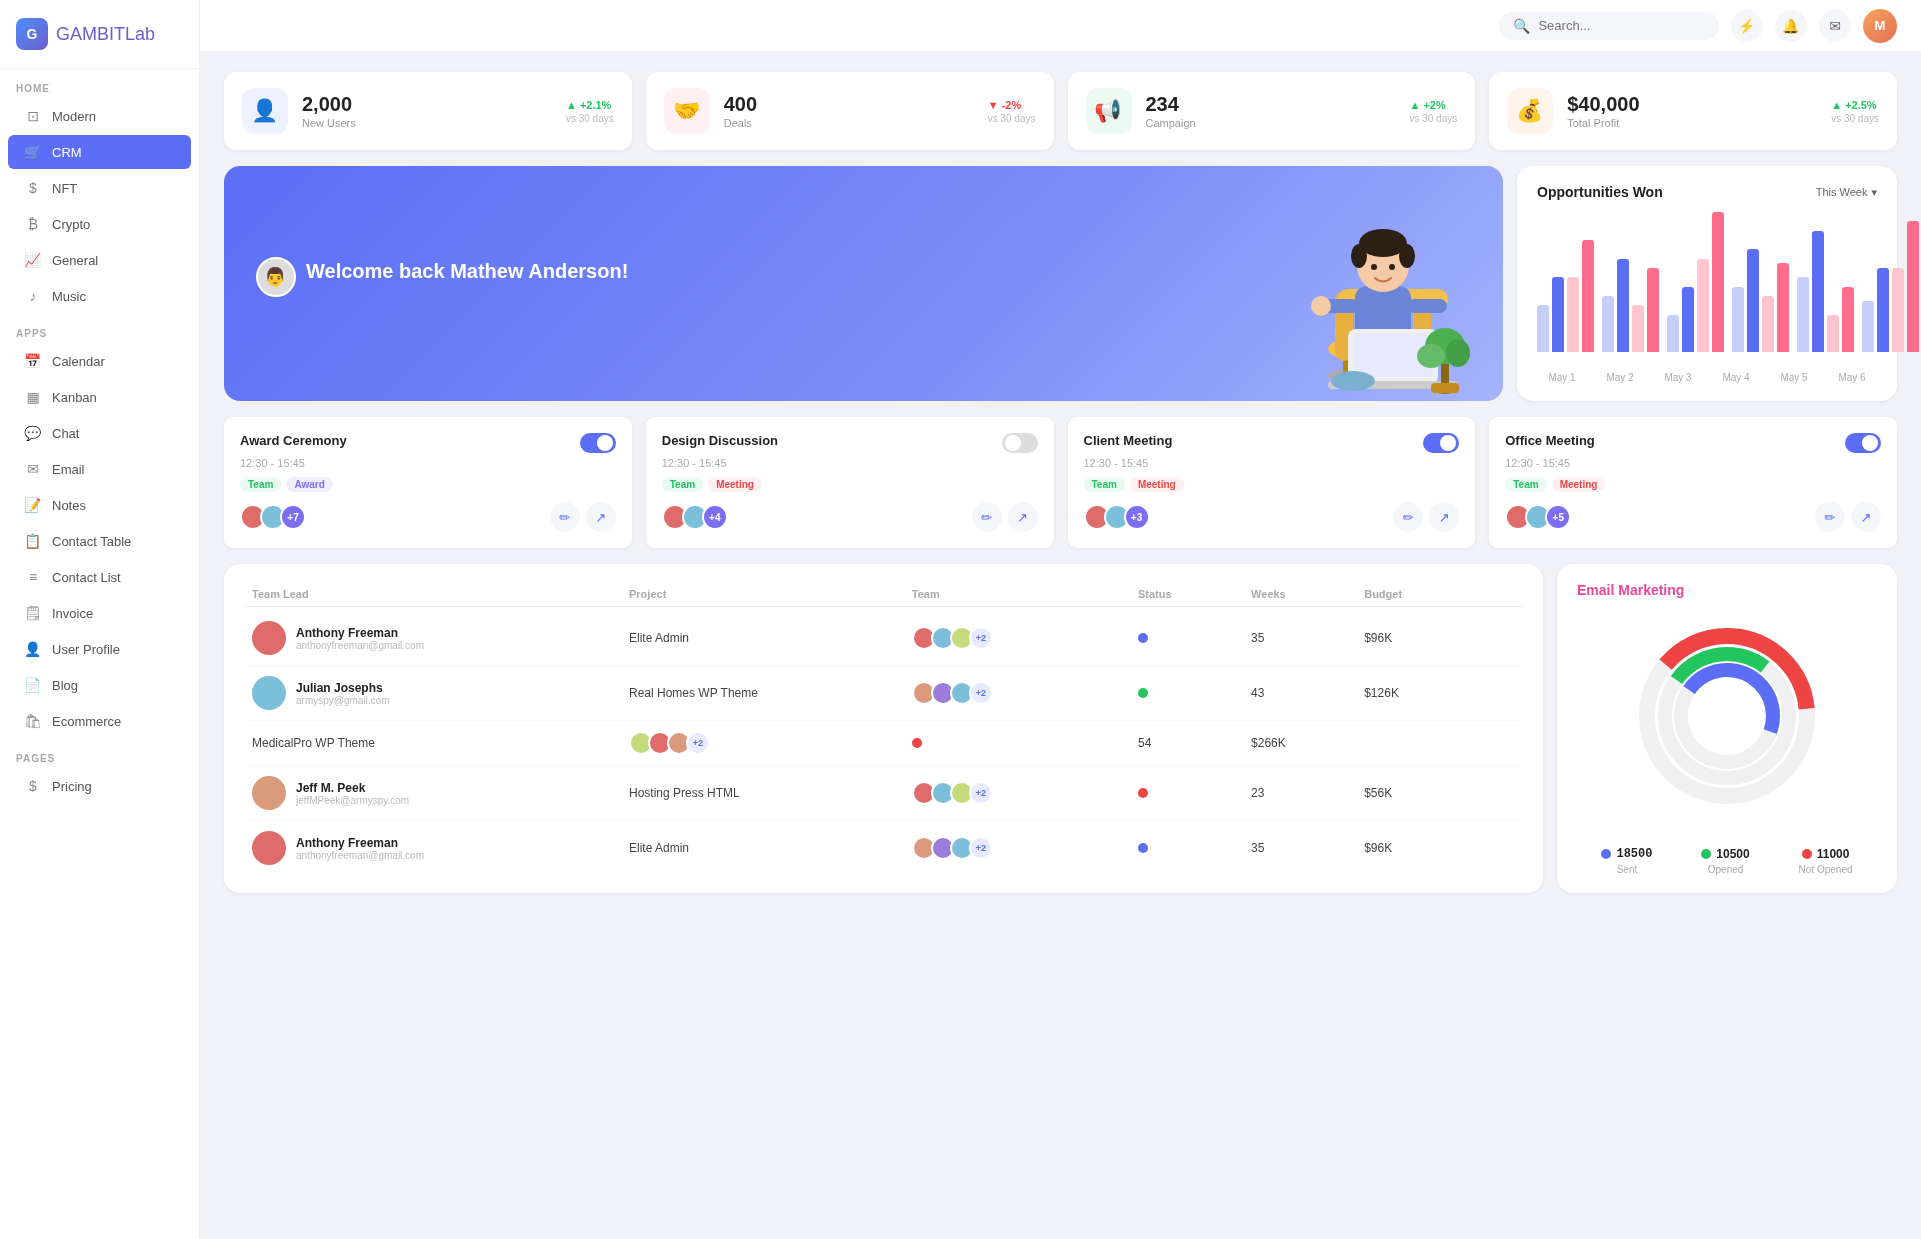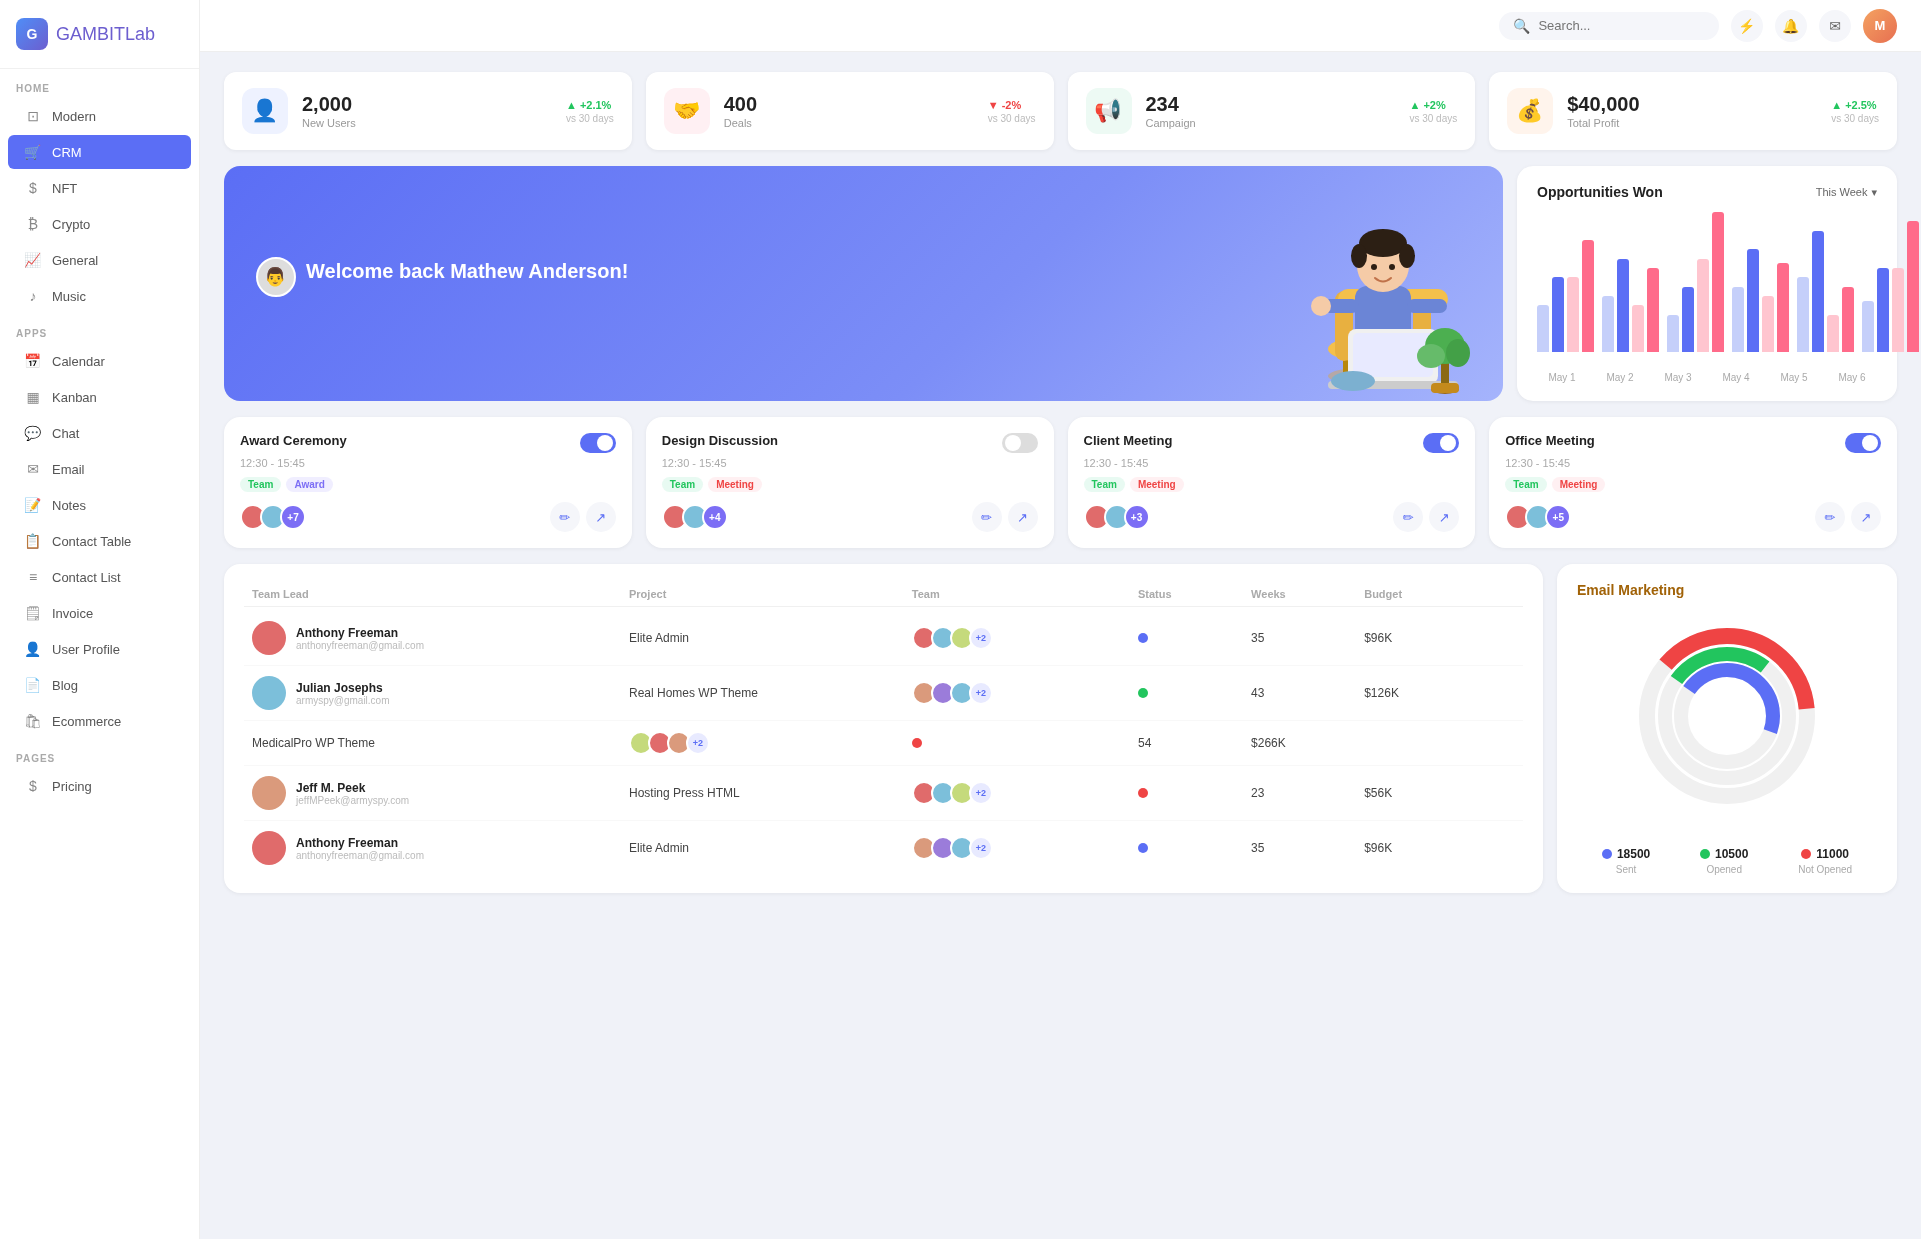--- a/index.html
+++ b/index.html
@@ -195,21 +195,21 @@
     }
     .chart-label-item { flex: 1; text-align: center; font-size: 10px; color: #aaa; }
 
     
     .events-row {
       display: grid;
       grid-template-columns: repeat(4, 1fr);
       gap: 14px;
     }
     .event-card {
-      background: #fff; border-radius: 16px;
+      background: #fff; border-radius: 9px;
       padding: 16px;
       box-shadow: 0 1px 4px rgba(0,0,0,0.06);
     }
     .event-header {
       display: flex; align-items: flex-start; justify-content: space-between;
       margin-bottom: 4px;
     }
     .event-title { font-size: 13px; font-weight: 600; color: #222; }
     .event-time { font-size: 11px; color: #aaa; margin-bottom: 8px; }
     .event-tags { display: flex; gap: 5px; margin-bottom: 10px; flex-wrap: wrap; }
@@ -311,21 +311,21 @@
     .status-dot.red { background: #ef4444; }
     .cell-text { font-size: 12px; color: #444; }
 
     
     .email-card {
       background: #fff; border-radius: 16px;
       padding: 18px 20px;
       box-shadow: 0 1px 4px rgba(0,0,0,0.06);
       display: flex; flex-direction: column;
     }
-    .email-title { font-size: 14px; font-weight: 600; color: #a16207; margin-bottom: 0; }
+    .email-title { font-size: 14px; font-weight: 600; color: #ec4899; margin-bottom: 0; }
     .donut-container {
       display: flex; justify-content: center; align-items: center;
       flex: 1; margin-bottom: 14px;
     }
     .email-legend {
       display: flex; justify-content: space-around;
       font-size: 11px;
     }
     .legend-item { display: flex; flex-direction: column; align-items: center; gap: 3px; }
     .legend-dot { width: 10px; height: 10px; border-radius: 50%; }
@@ -815,21 +815,21 @@
 
             <circle cx="100" cy="100" r="62" fill="none" stroke="#f0f0f0" stroke-width="14"></circle>
             <circle cx="100" cy="100" r="62" fill="none" stroke="#22c55e" stroke-width="14" stroke-dasharray="101 289" stroke-dashoffset="60" transform="rotate(-90 100 100)"></circle>
 
             <circle cx="100" cy="100" r="46" fill="none" stroke="#f0f0f0" stroke-width="14"></circle>
             <circle cx="100" cy="100" r="46" fill="none" stroke="#5b6ef5" stroke-width="14" stroke-dasharray="133 156" stroke-dashoffset="45" transform="rotate(-90 100 100)"></circle>
           </svg>
         </div>
         <div class="email-legend">
           <div class="legend-item">
-            <div style="display:flex; align-items:center; gap:5px;">
+            <div style="display:flex; align-items:center; gap:5px;font-family:Liberation Mono, monospace;">
               <div class="legend-dot" style="background:#5b6ef5;"></div>
               <span class="legend-val">18500</span>
             </div>
             <div class="legend-label">Sent</div>
           </div>
           <div class="legend-item">
             <div style="display:flex; align-items:center; gap:5px;">
               <div class="legend-dot" style="background:#22c55e;"></div>
               <span class="legend-val">10500</span>
             </div>

